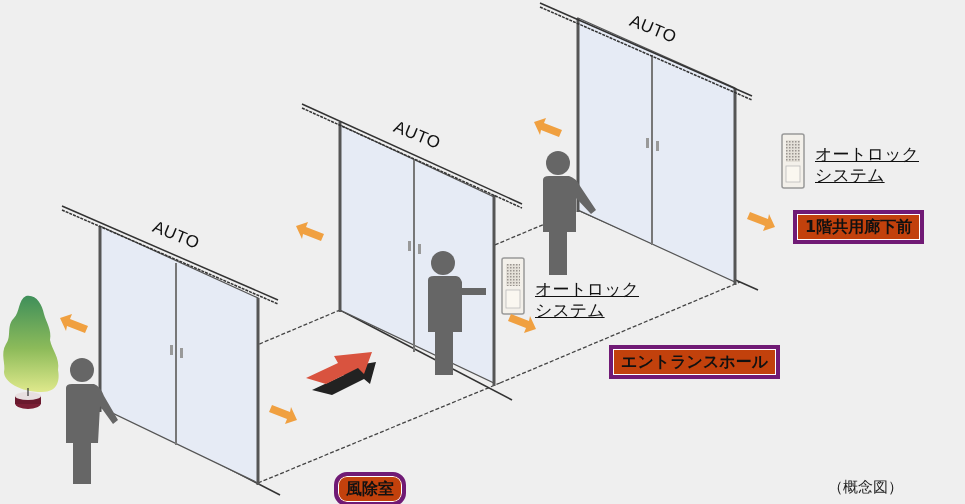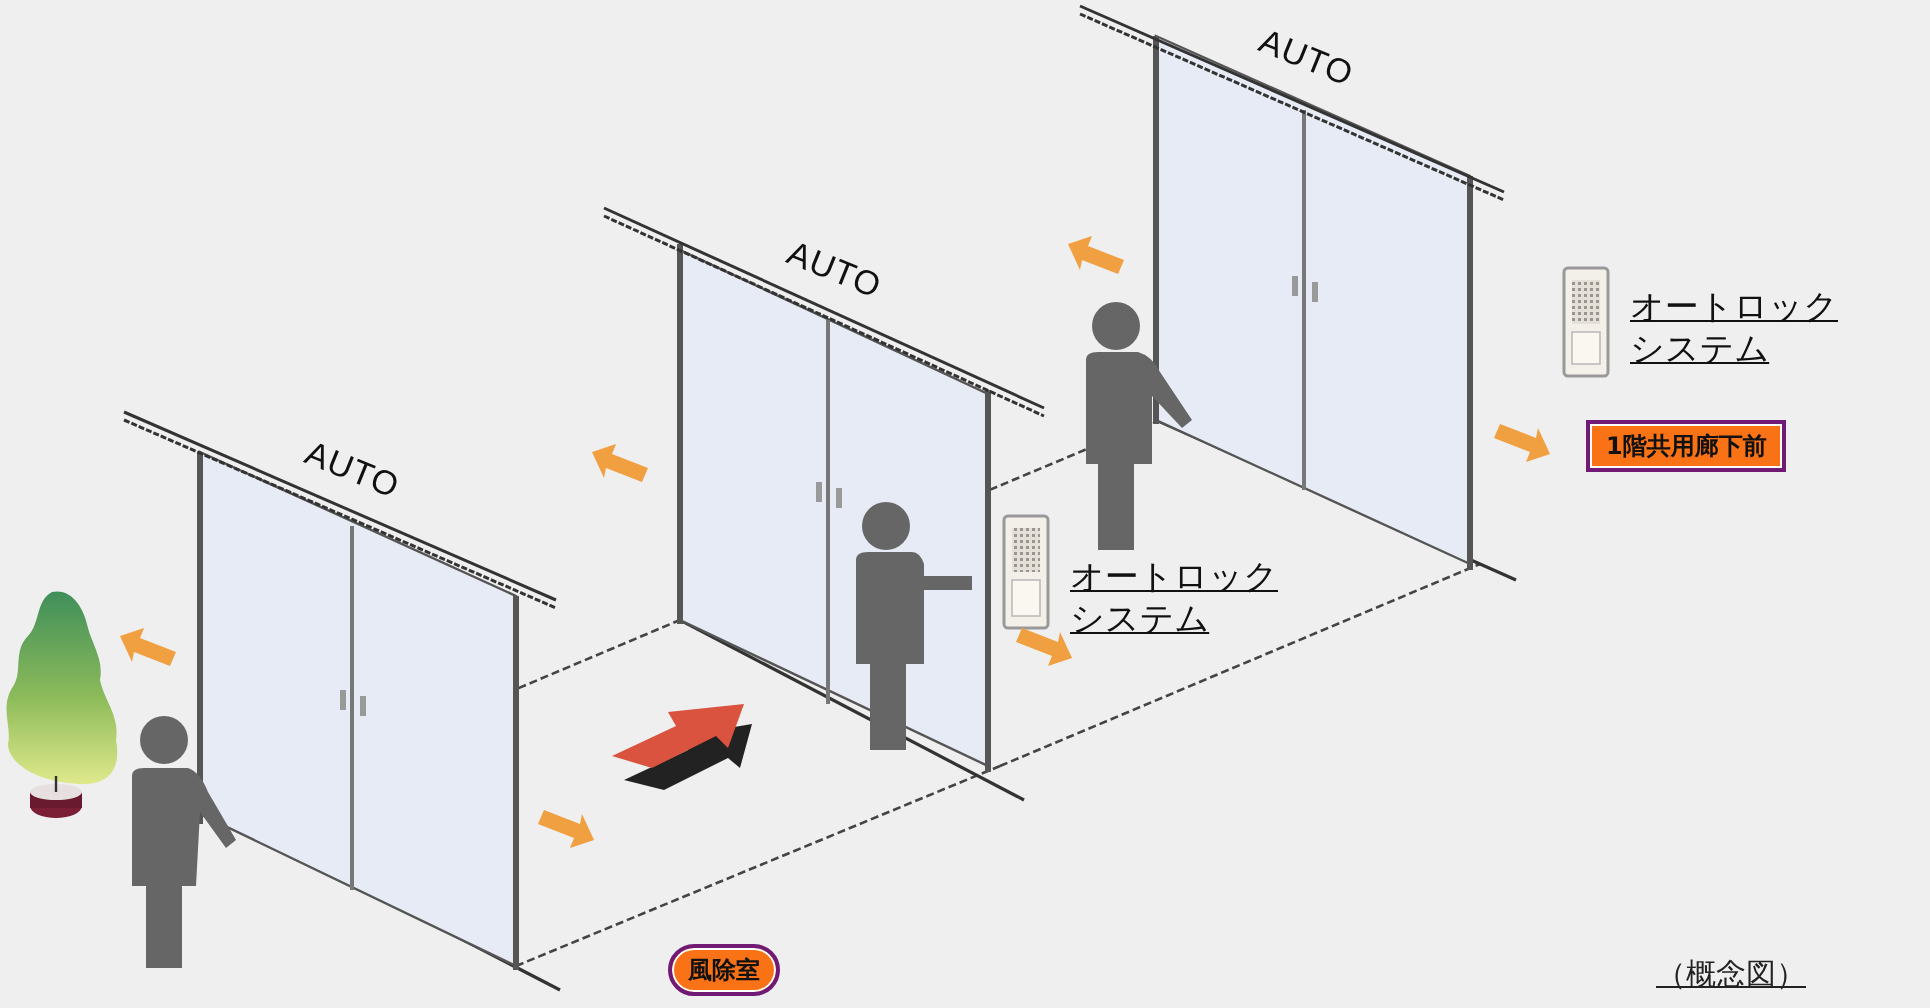--- a/index.html
+++ b/index.html
@@ -1,20 +1,20 @@
 <!DOCTYPE html>
 <html><head>
 <meta charset="utf-8">
 <style>
   html, body { margin: 0; padding: 0; }
   body { width: 965px; height: 504px; background: #efefef; overflow: hidden; position: relative;
          font-family: "DejaVu Sans", "Liberation Sans", sans-serif; }
   #diagram { position: absolute; left: 0; top: 0; width: 965px; height: 504px; }
-  .label-box { position: absolute; border: 2px solid #701a75; background: #f97316;
-               box-shadow: inset 0 0 0 1px #ffffff; color: #111; font-size: 12px; line-height: 1;
+  .label-box { position: absolute; border: 4px solid #701a75; background: #c2410c;
+               box-shadow: inset 0 0 0 1px #ffffff; color: #111; font-size: 16px; line-height: 1;
                padding: 5px 8px; white-space: nowrap; font-weight: bold; }
   .caption { position: absolute; font-size: 17px; color: #111; line-height: 1.25; white-space: nowrap; text-decoration: underline; }
   .auto { position: absolute; font-size: 17px; color: #111; font-family: "Liberation Sans", sans-serif;
           transform-origin: left top; letter-spacing: 0.5px; }
   .note { position: absolute; font-size: 15px; color: #222; }
 </style>
 </head>
 <body>
 
 <div id="diagram">
@@ -136,16 +136,17 @@
     <div>オートロック</div>
     <div>システム</div>
   </div>
   <div class="caption" style="left:815px; top:144px;">
     <div>オートロック</div>
     <div>システム</div>
   </div>
 
   
   <div class="label-box" style="left:334px; top:472px;border-radius:13px;">風除室</div>
+  <div class="label-box" style="left:609px; top:345px;">エントランスホール</div>
   <div class="label-box" style="left:793px; top:210px;">1階共用廊下前</div>
 
-  <div class="note" style="left:828px; top:478px;text-decoration:underline;">（概念図）</div>
+  <div class="note" style="left:828px; top:478px;">（概念図）</div>
 </div>
 
 </body></html>

